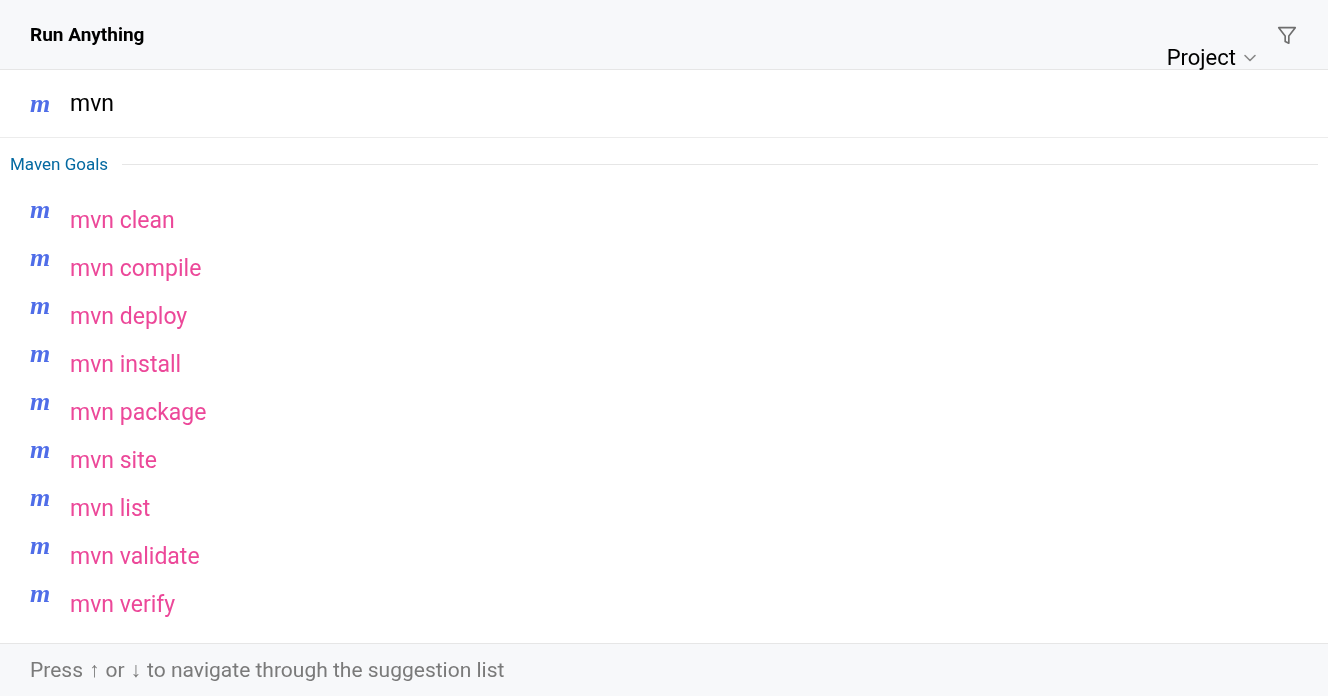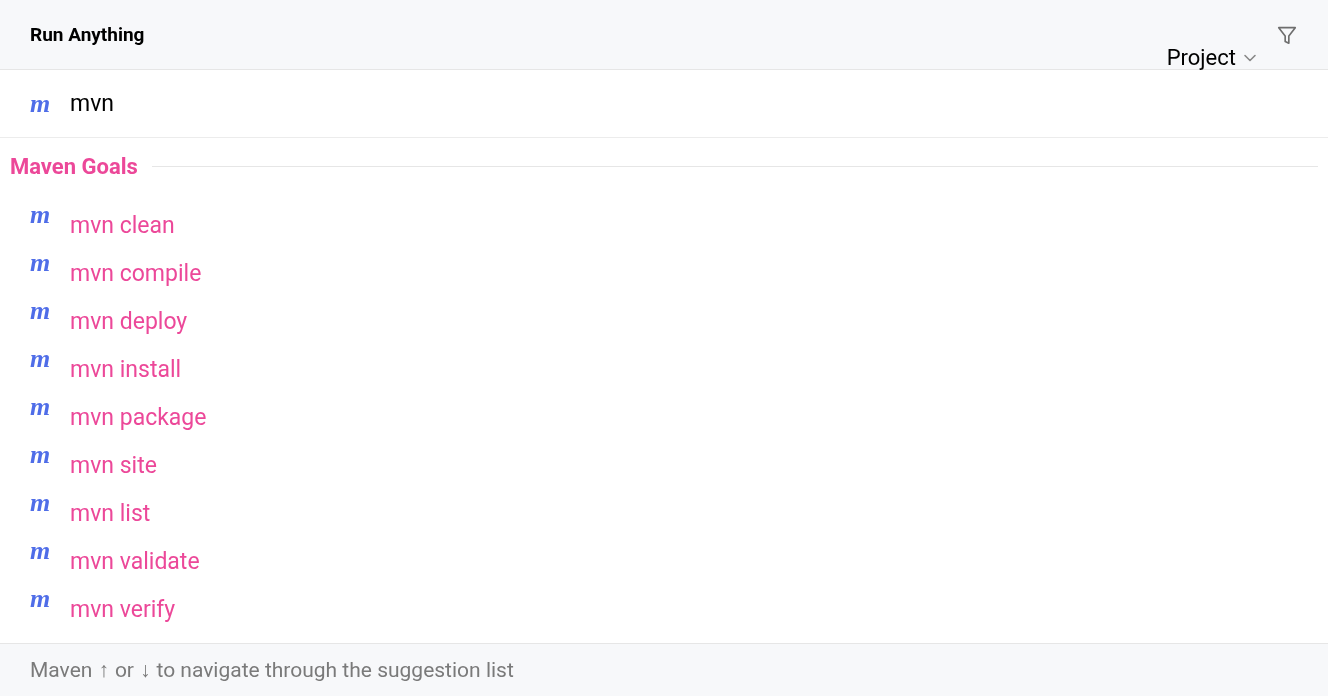--- a/index.html
+++ b/index.html
@@ -79,24 +79,23 @@
       background: transparent;
       font-family: inherit;
     }
     .section-header {
       display: flex;
       align-items: center;
       padding: 16px 10px 8px 10px;
       gap: 14px;
     }
     .section-label {
-      font-size: 22px;
-      color: #ec4899;
+      font-size: 17px;
+      color: #0369a1;
       white-space: nowrap;
-      font-weight: bold;
     }
     .section-divider {
       flex: 1;
       height: 1px;
       background: #e6e6e6;
     }
     .results-list {
       flex: 1;
       overflow-y: auto;
       padding: 4px 0;
@@ -197,18 +196,18 @@
     <span class="m-icon">m</span>
     <span class="result-label">mvn validate</span>
   </div>
   <div class="result-item">
     <span class="m-icon">m</span>
     <span class="result-label">mvn verify</span>
   </div>
 </div>
 
 <div class="footer">
-  <span class="footer-text">Maven </span>
+  <span class="footer-text">Press </span>
   <span class="arrow-key">↑</span>
   <span class="footer-text"> or </span>
   <span class="arrow-key">↓</span>
   <span class="footer-text"> to navigate through the suggestion list</span>
 </div>
 
 </body></html>

